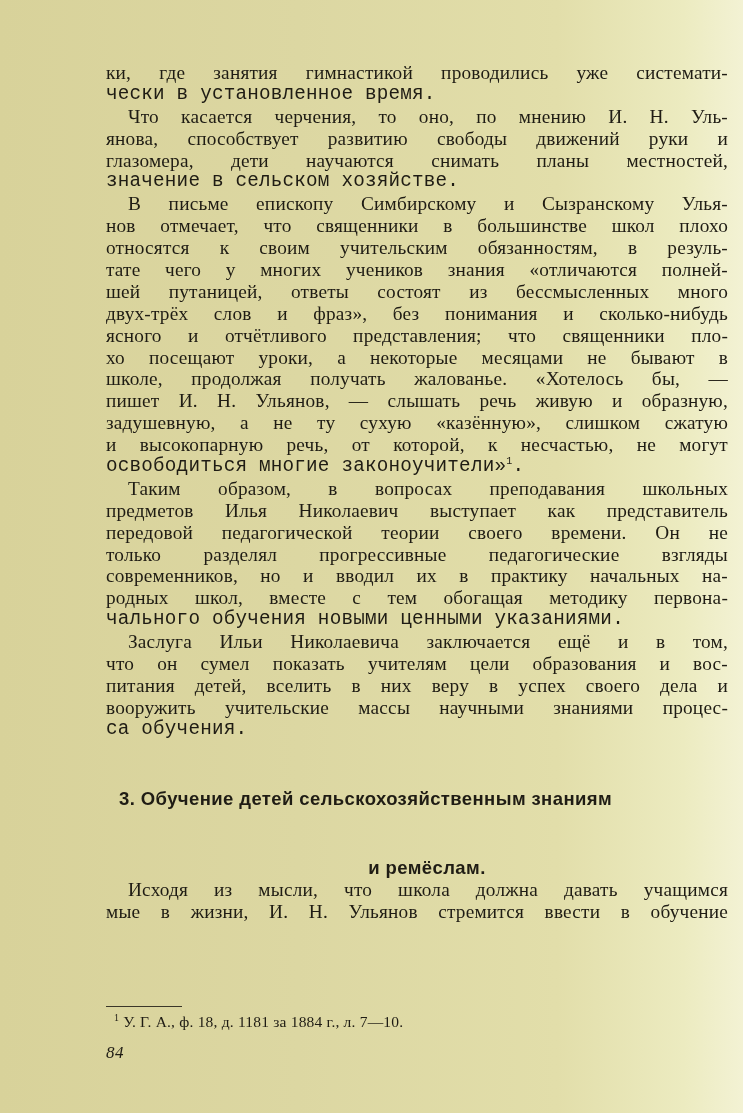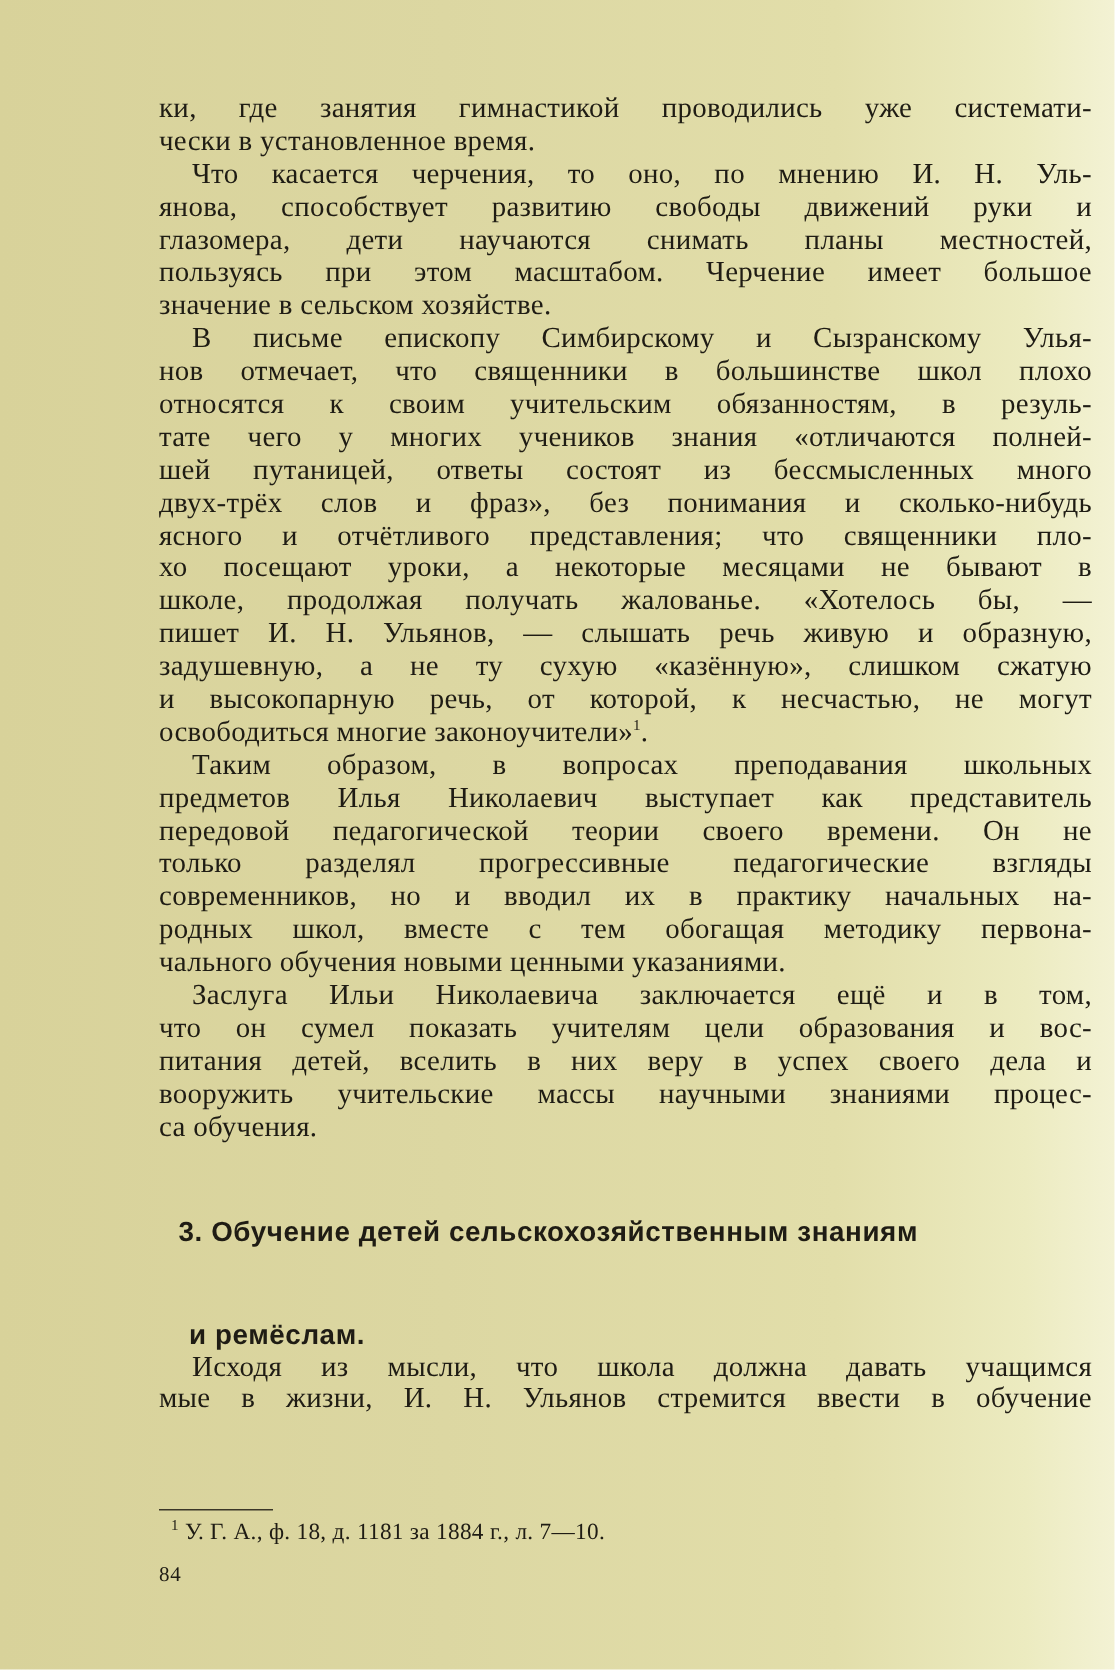--- a/index.html
+++ b/index.html
@@ -29,39 +29,40 @@
     }
     .line {
       display: block;
       white-space: nowrap;
       text-align: justify;
       text-align-last: justify;
       height: 21.9px;
     }
     .line.last {
       text-align-last: left;
+      font-family: Liberation Mono, monospace;
     }
     .indent {
       padding-left: 22px;
     }
     .heading {
       margin-top: 43px;
       font-family: "Liberation Sans", "DejaVu Sans", sans-serif;
       font-weight: bold;
       font-size: 18.5px;
       line-height: 22px;
       letter-spacing: 0.4px;
     }
     .heading .h-line {
       display: block;
       white-space: nowrap;
       margin-top: 47px;
     }
     .heading .h1 { padding-left: 13px; }
-    .heading .h2 { text-align: left; padding-left: 20px; }
+    .heading .h2 { text-align: center; padding-left: 20px; }
     .after-heading {
     }
     .footnote-rule {
       position: absolute;
       left: 106px;
       top: 1006px;
       width: 76px;
       border-top: 1px solid #3a3628;
     }
     .footnote {
@@ -75,40 +76,40 @@
     }
     .footnote sup, .fn-mark {
       font-size: 10px;
       vertical-align: super;
       line-height: 0;
     }
     .page-number {
       position: absolute;
       left: 106px;
       top: 1043px;
-      font-size: 14px;
+      font-size: 17px;
+      font-style: italic;
       letter-spacing: 0.5px;
     }
   </style>
 </head>
 <body>
 
 <div class="page">
   <div class="text">
 
     <div>
       <span class="line">ки, где занятия гимнастикой проводились уже системати-</span>
       <span class="line last">чески в установленное время.</span>
     </div>
 
     <div>
       <span class="line indent">Что касается черчения, то оно, по мнению И. Н. Уль-</span>
       <span class="line">янова, способствует развитию свободы движений руки и</span>
       <span class="line">глазомера, дети научаются снимать планы местностей,</span>
-      <span class="line">пользуясь при этом масштабом. Черчение имеет большое</span>
       <span class="line last">значение в сельском хозяйстве.</span>
     </div>
 
 
     <div>
       <span class="line indent">В письме епископу Симбирскому и Сызранскому Улья-</span>
       <span class="line">нов отмечает, что священники в большинстве школ плохо</span>
       <span class="line">относятся к своим учительским обязанностям, в резуль-</span>
       <span class="line">тате чего у многих учеников знания «отличаются полней-</span>
       <span class="line">шей путаницей, ответы состоят из бессмысленных много</span>

